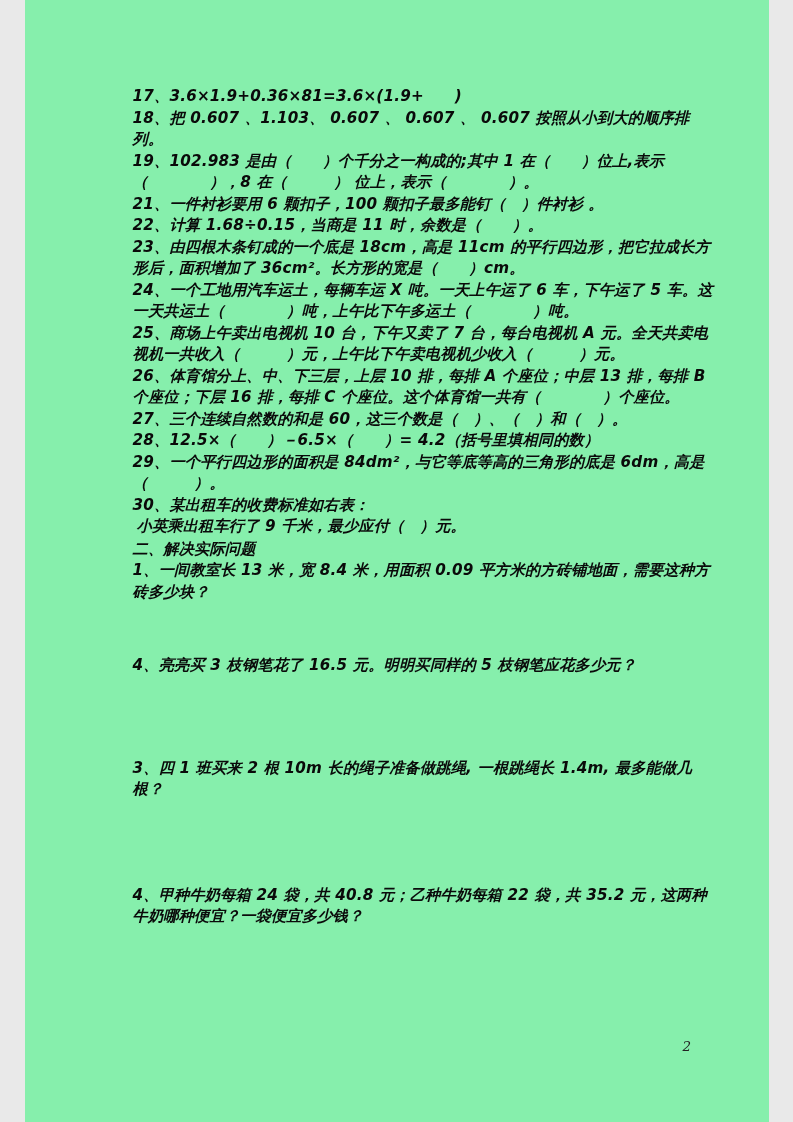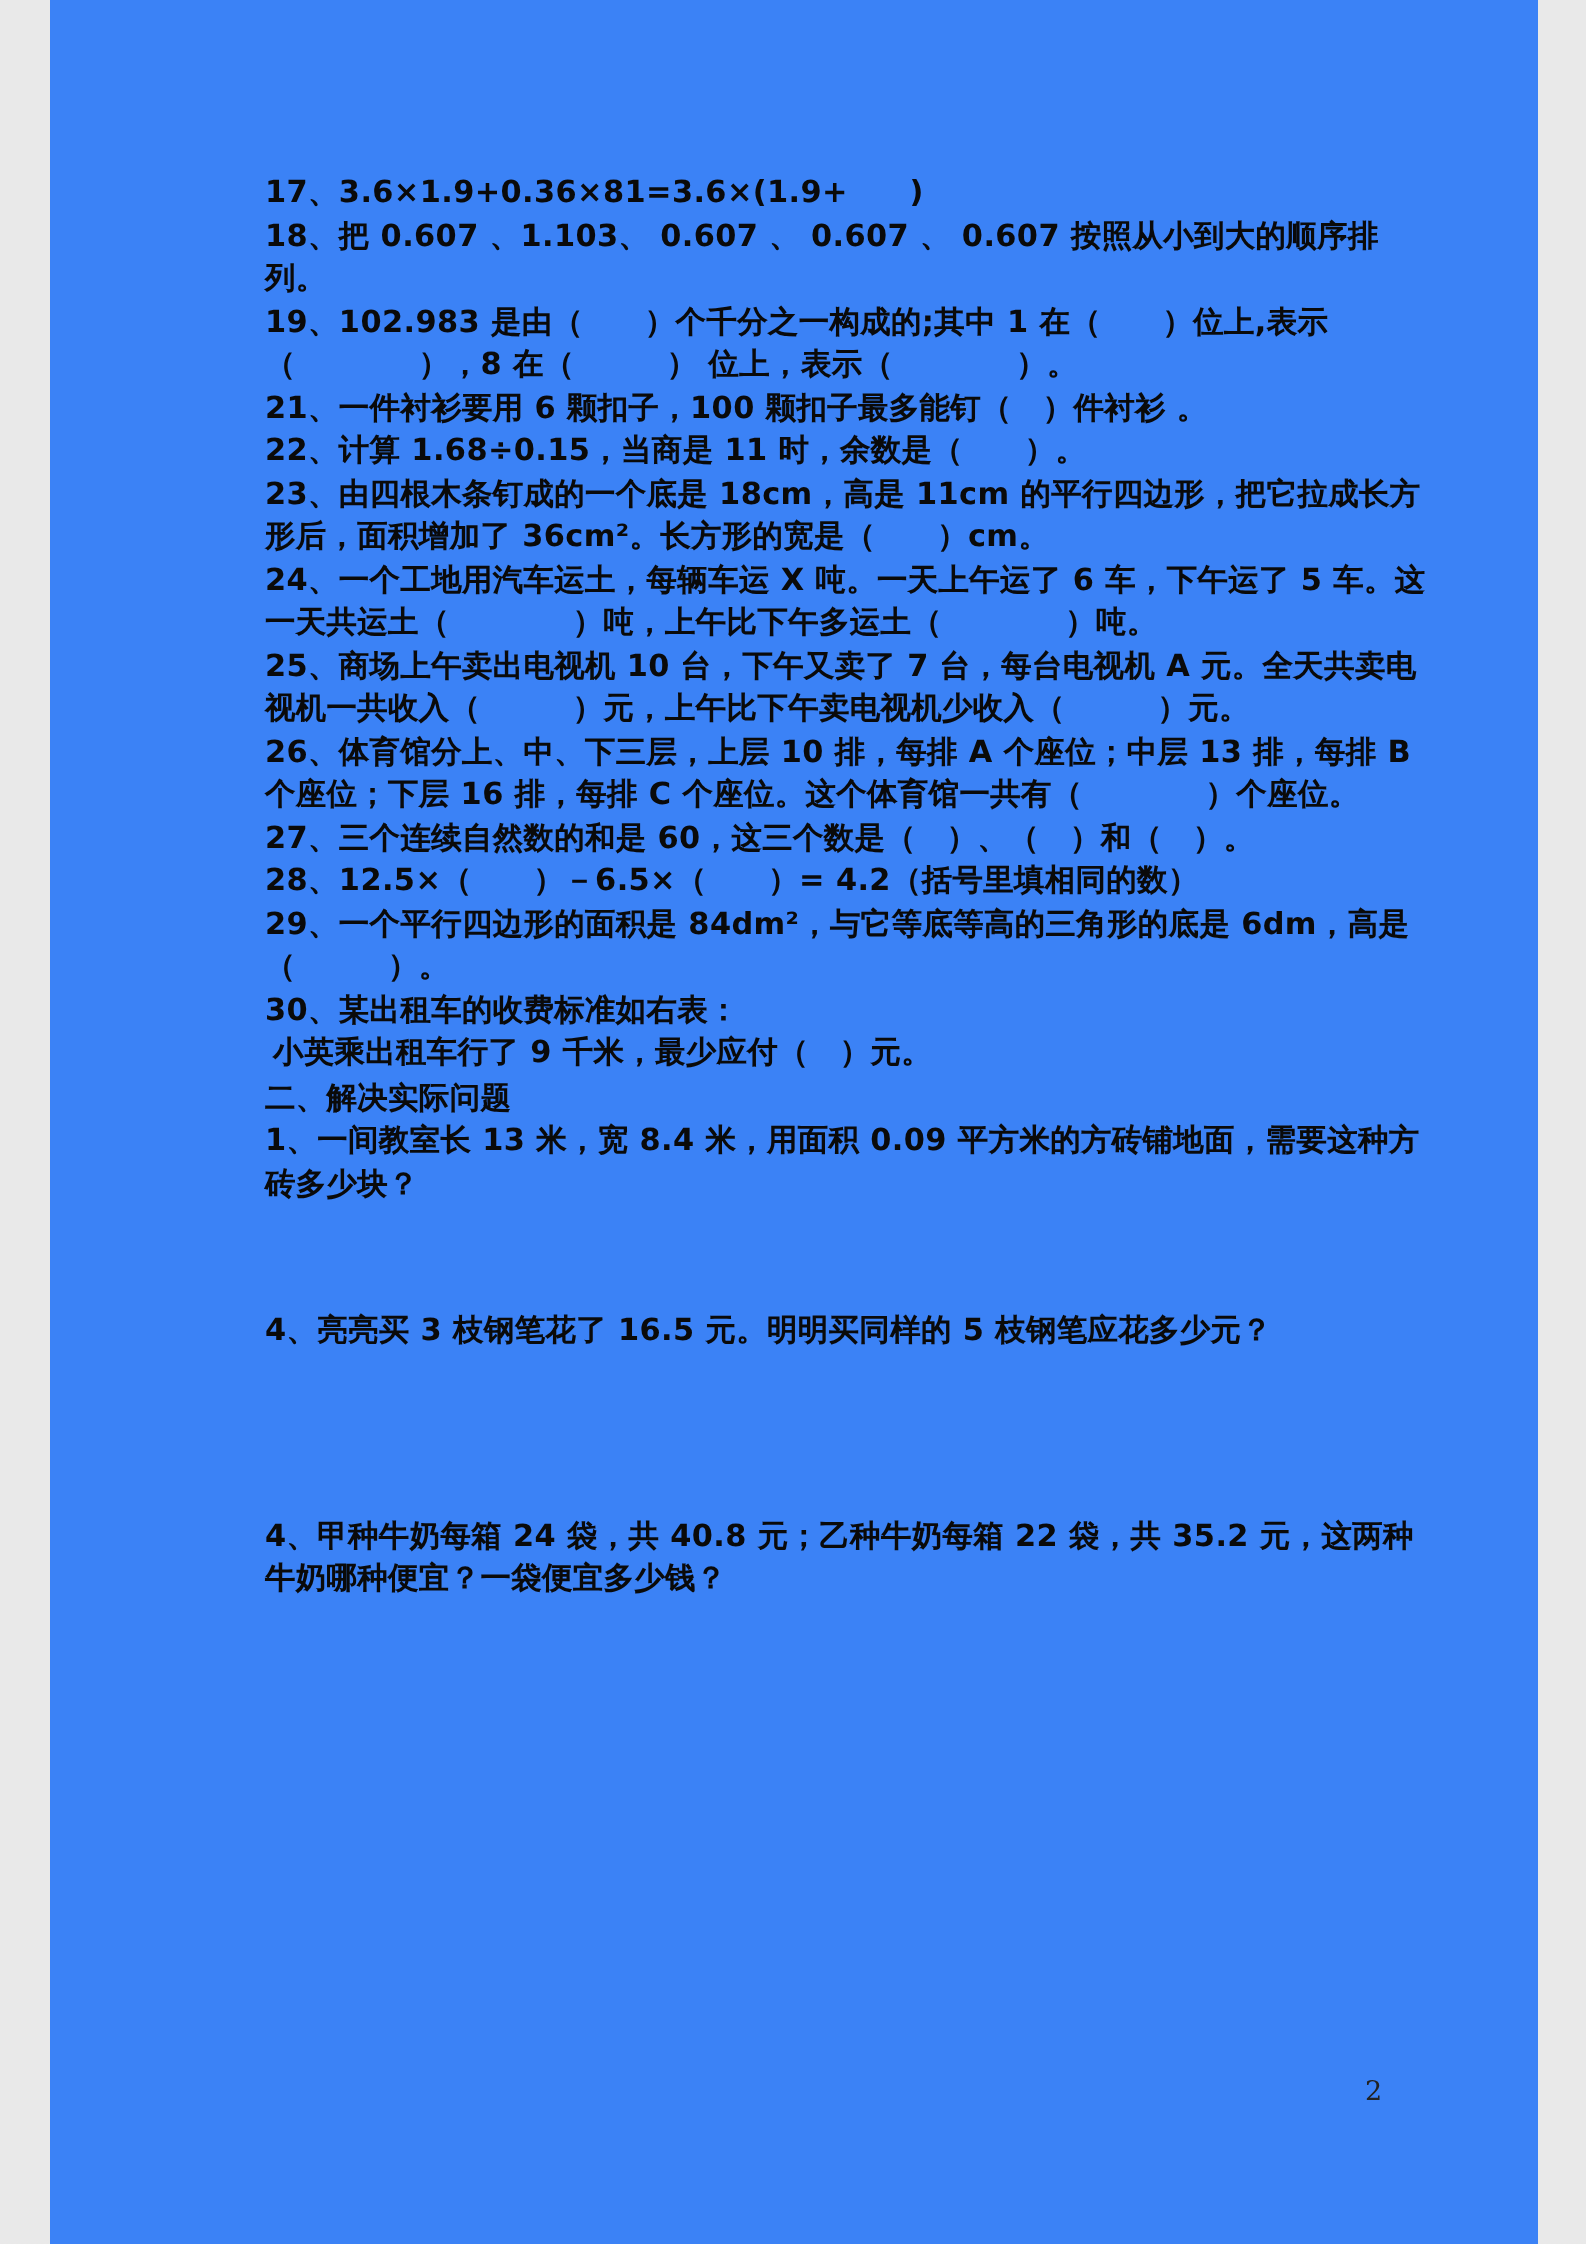--- a/index.html
+++ b/index.html
@@ -1,25 +1,26 @@
 <!DOCTYPE html>
 <html><head>
 <meta charset="utf-8">
 <style>
   * { margin:0; padding:0; box-sizing:border-box; }
   html,body { background:#e9e9e9; }
   .page {
     position:relative;
     width:744px; height:1122px;
-    background:#3b82f6;
+    background:#86efac;
     font-family:"DejaVu Sans", sans-serif;
     font-weight:bold;
     color:#0a0a0a;
     overflow:hidden;
     margin:0 auto;
+    font-style:italic;
   }
   .content {
     position:absolute;
     left:108px; top:86px;
     width:582px;
     font-size:15.2px;
     line-height:21.5px;
     letter-spacing:0.2px;
   }
   .problem { margin:0; }
@@ -78,18 +79,19 @@
     <p class="problem">29、一个平行四边形的面积是 84dm²，与它等底等高的三角形的底是 6dm，高是（　　　）。</p>
     <p class="problem">30、某出租车的收费标准如右表：</p>
 
 
     <p class="problem indent-small">小英乘出租车行了 9 千米，最少应付（　）元。</p>
 
     <p class="problem section-heading">二、解决实际问题</p>
 
     <p class="problem solve-item-1">1、一间教室长 13 米，宽 8.4 米，用面积 0.09 平方米的方砖铺地面，需要这种方砖多少块？</p>
     <p class="problem solve-item-2">4、亮亮买 3 枝钢笔花了 16.5 元。明明买同样的 5 枝钢笔应花多少元？</p>
+    <p class="problem solve-item-3">3、四 1 班买来 2 根 10m 长的绳子准备做跳绳, 一根跳绳长 1.4m, 最多能做几根？</p>
     <p class="problem solve-item-4">4、甲种牛奶每箱 24 袋，共 40.8 元；乙种牛奶每箱 22 袋，共 35.2 元，这两种牛奶哪种便宜？一袋便宜多少钱？</p>
 
   </div>
 
   <div class="page-number">2</div>
 </div>
 
 </body></html>

